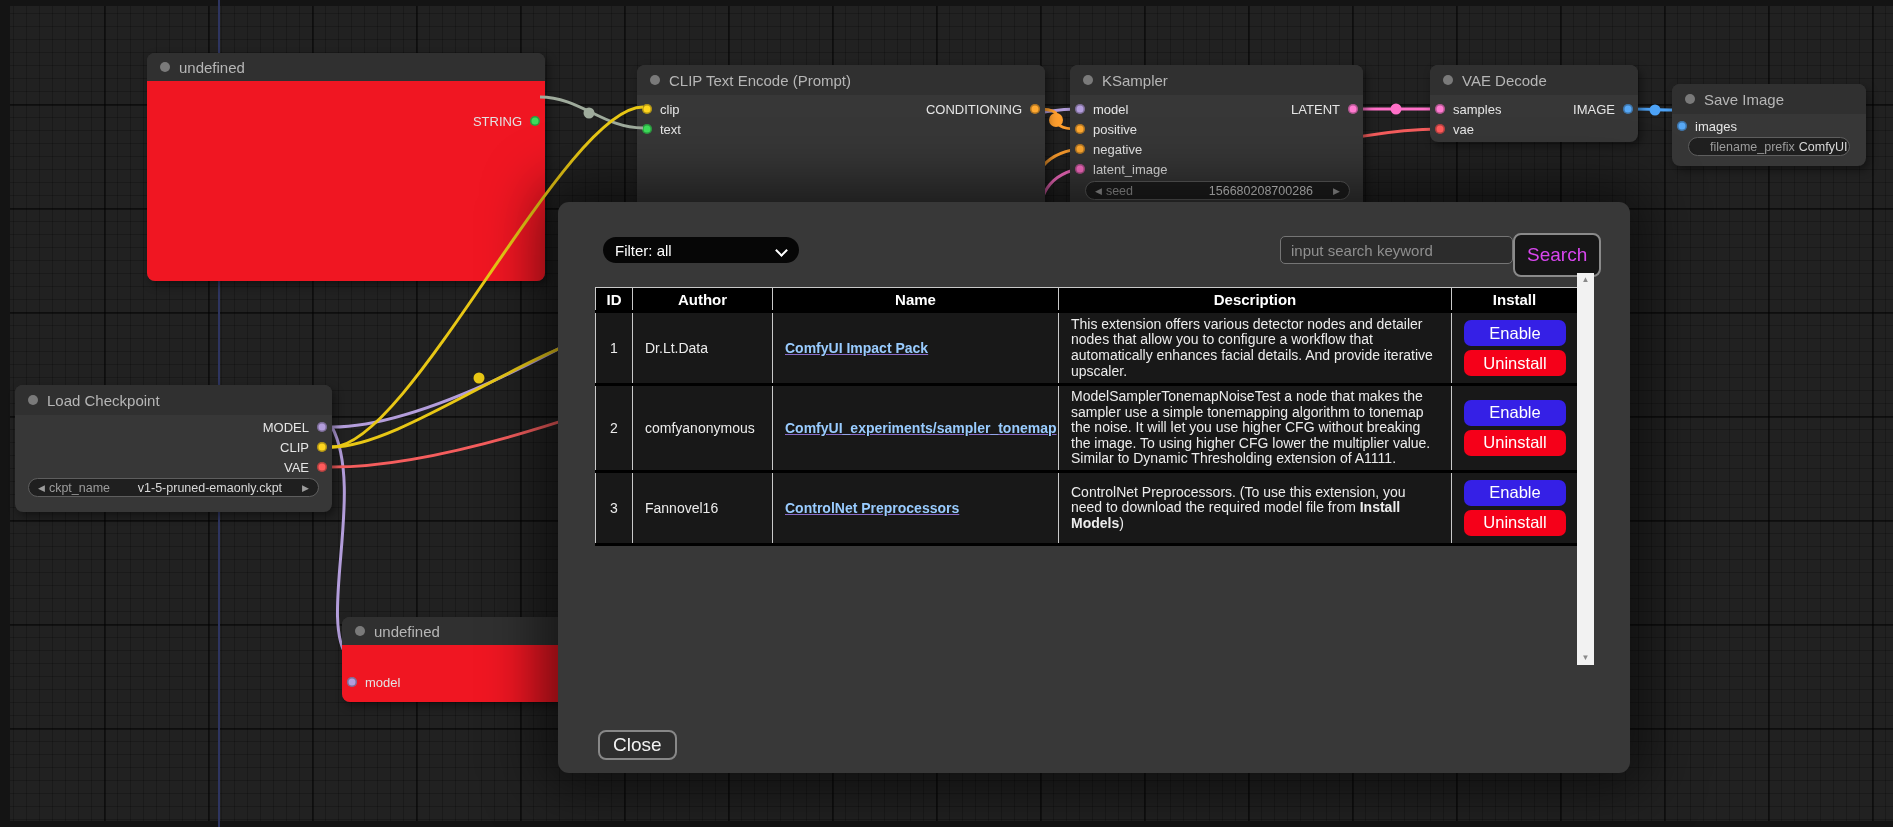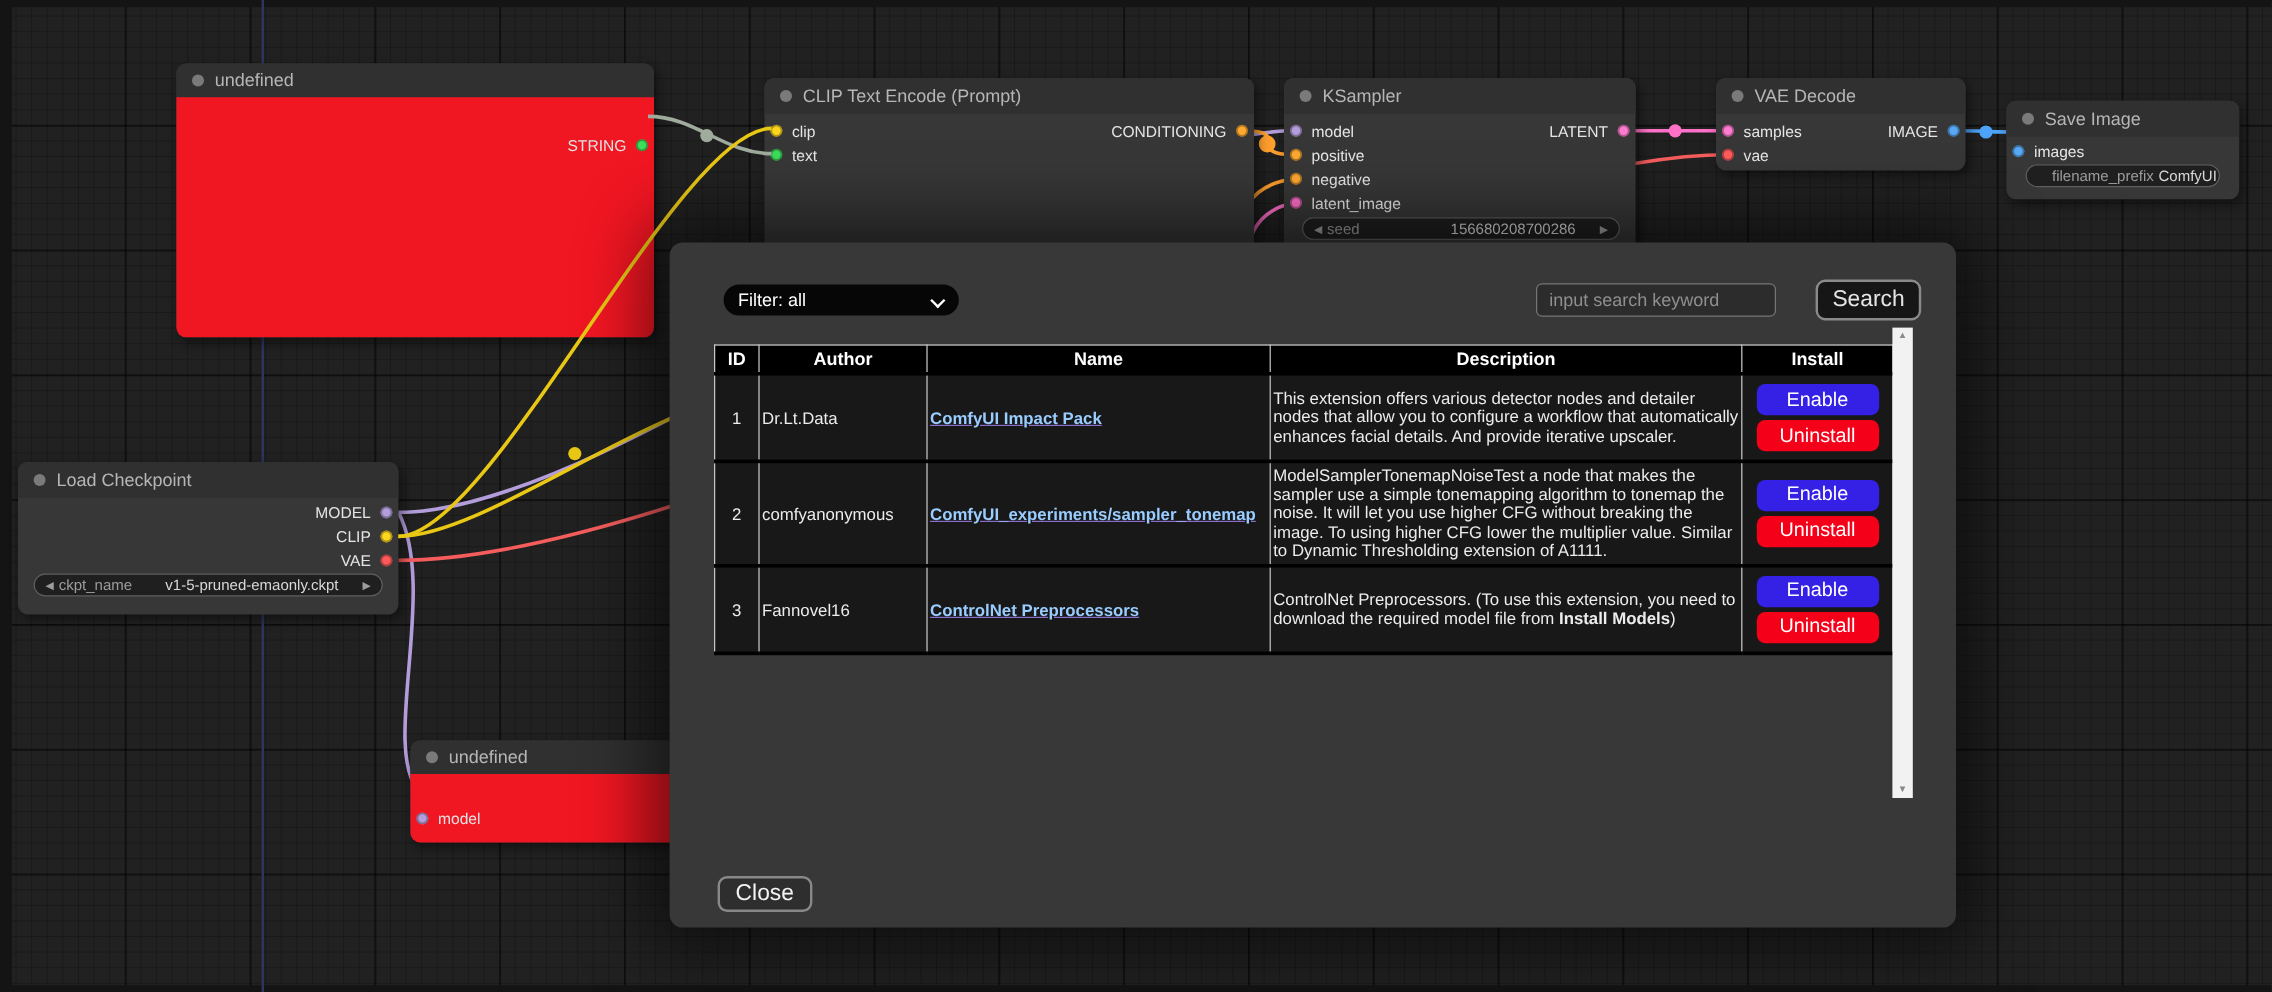--- a/index.html
+++ b/index.html
@@ -39,30 +39,30 @@
   .widget .grow{flex:1;}
   .widget .gap{width:20px;flex:none;}
 
   #modal{position:absolute;left:558px;top:202px;width:1072px;height:571px;background:#383838;border-radius:11px;
     box-shadow:0 0 55px 18px rgba(0,0,0,.55);z-index:10;}
   #filter-select{position:absolute;left:45px;top:35px;width:196px;height:26px;background:#060606;border-radius:13px;
     color:#fff;font-size:15px;display:flex;align-items:center;padding:0 12px;box-sizing:border-box;cursor:pointer;}
   #filter-select .chev{margin-left:auto;width:10px;height:10px;position:relative;}
   #filter-select .chev::before{content:"";position:absolute;left:0;top:1px;width:7px;height:7px;
     border-right:2px solid #fff;border-bottom:2px solid #fff;transform:rotate(45deg);}
-  #search-input{position:absolute;left:722px;top:34px;width:200px;height:28px;background:#2c2c2c;border:1px solid #757575;
+  #search-input{position:absolute;left:722px;top:34px;width:233px;height:28px;background:#2c2c2c;border:1px solid #757575;
     border-radius:5px;color:#ddd;font-size:15px;padding:0 10px;box-sizing:border-box;outline:none;font-family:"Liberation Sans",sans-serif;}
   #search-input::placeholder{color:#8f8f8f;}
-  #search-button{position:absolute;left:955px;top:31px;height:34px;padding:0 12px;background:#161616;border:2px solid #8a8a8a;
-    border-radius:8px;color:#e5e5e5;font-size:19px;cursor:pointer;font-family:"Liberation Sans",sans-serif;}
+  #search-button{position:absolute;left:955px;top:31px;height:44px;padding:0 12px;background:#161616;border:2px solid #8a8a8a;
+    border-radius:8px;color:#d946ef;font-size:19px;cursor:pointer;font-family:"Liberation Sans",sans-serif;}
   #table-wrap{position:absolute;left:37px;top:85px;width:828px;}
   table.ext{border-collapse:collapse;width:982px;table-layout:fixed;}
   table.ext th{background:#000;color:#fff;font-size:15px;font-weight:bold;height:22px;border:1px solid #c9c9c9;padding:0 4px;}
   table.ext td{background:#181818;color:#ececec;border-left:1px solid #c9c9c9;border-right:1px solid #c9c9c9;
-    border-top:3px solid #000;border-bottom:3px solid #000;padding:3px 2px;vertical-align:middle;font-size:14px;}
+    border-top:3px solid #000;border-bottom:3px solid #000;padding:3px 12px;vertical-align:middle;font-size:14px;}
   td.c-id{text-align:center;font-size:15px;}
   td.c-author{font-size:15px;}
   td.c-name a{color:#99ccff;font-weight:bold;font-size:14px;text-decoration:underline;text-decoration-color:#8a6cc9;}
   td.c-desc{font-size:13.8px;line-height:15.6px;padding:4px 6px;}
   td.c-install{text-align:center;}
   .pill-btn{display:block;width:102px;height:26px;margin:4px auto;border:none;border-radius:7px;color:#fff;font-size:16.5px;
     cursor:pointer;font-family:"Liberation Sans",sans-serif;line-height:25px;padding:0;}
   #fake-scrollbar{position:absolute;left:1019px;top:71px;width:17px;height:392px;background:#f2f2f2;z-index:11;
     display:flex;flex-direction:column;justify-content:space-between;align-items:center;}
   #fake-scrollbar .sb-arrow{font-size:8px;color:#8a8a8a;line-height:14px;flex:none;}

